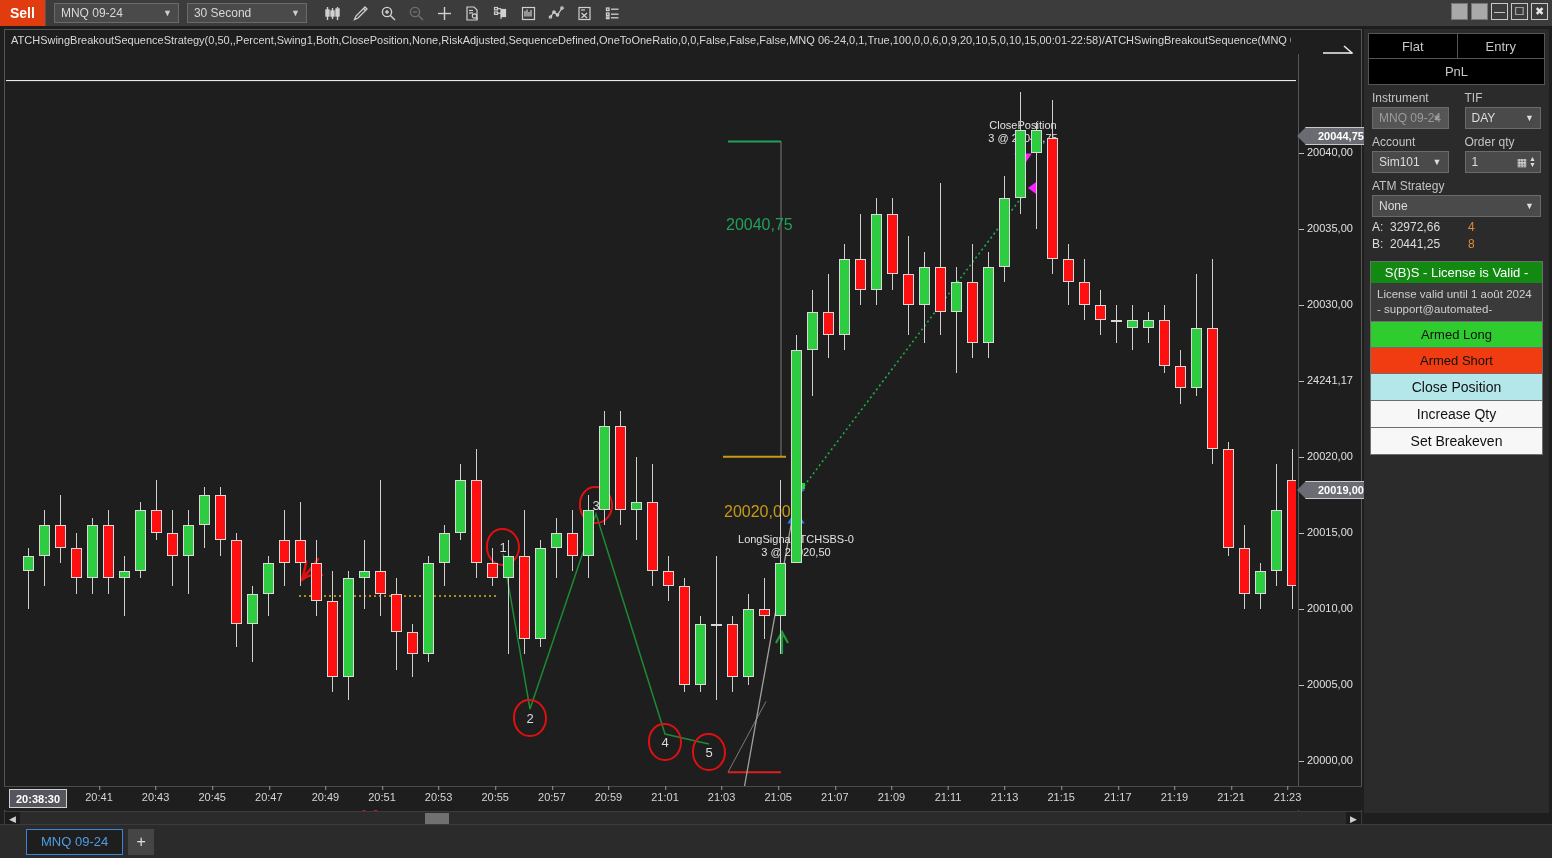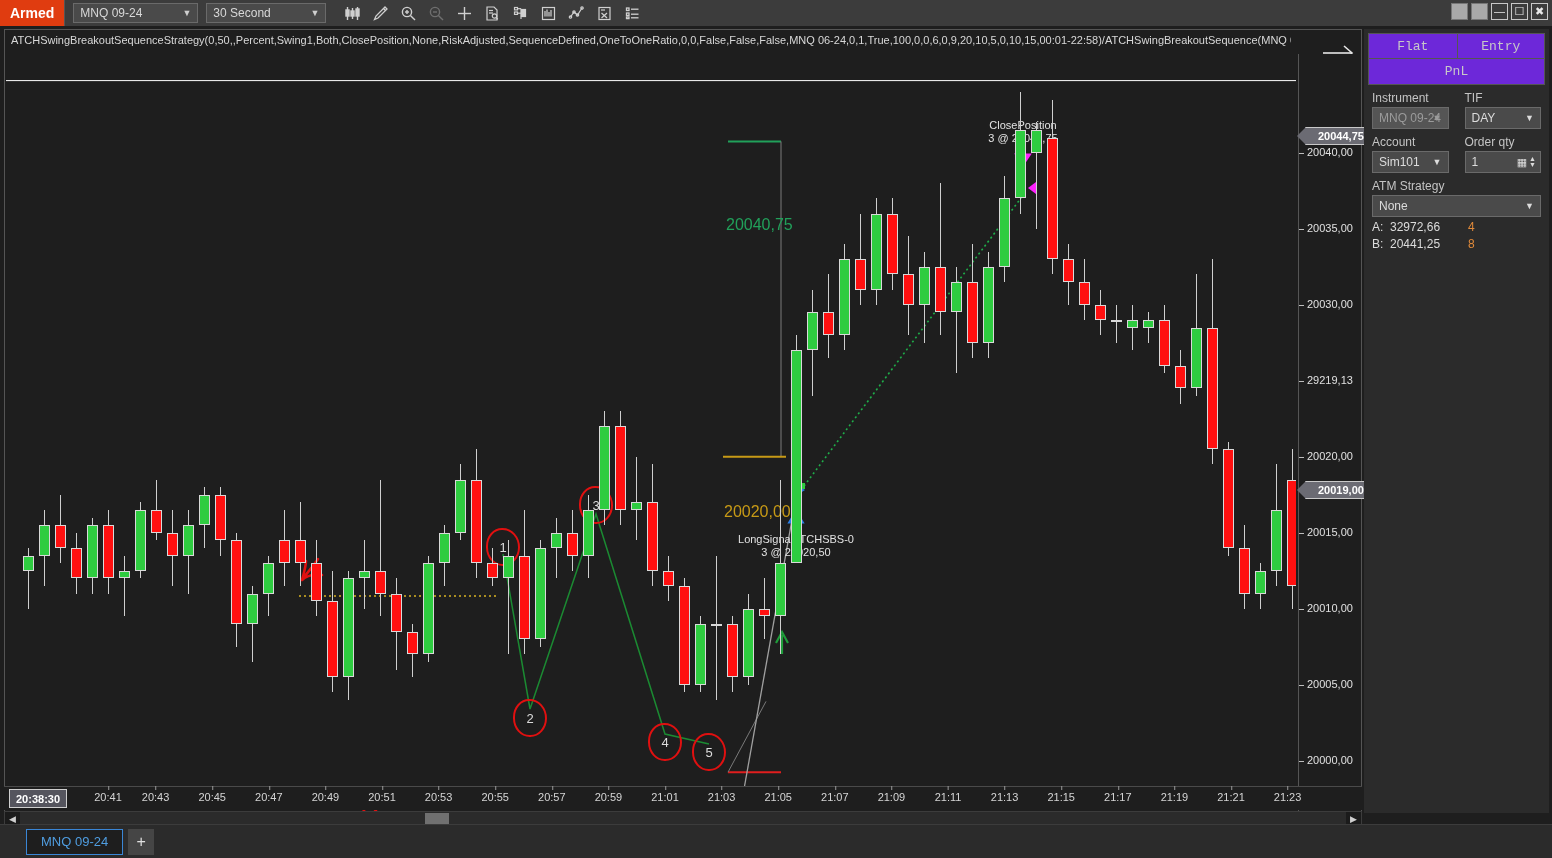--- a/index.html
+++ b/index.html
@@ -144,21 +144,21 @@
   
   #orderpanel{
     position:absolute; left:1364px; top:29px; width:185px; height:784px;
     background:#2b2b2b;
   }
   .grid2{ display:grid; grid-template-columns:1fr 1fr; gap:4px; padding:4px 4px 0 4px;}
   .obtn{
     height:28px; background:#2b2b2b; border:1px solid #6e6e6e;
     color:#c8c8c8; font-size:13px; display:flex; align-items:center; justify-content:center;
   }
-  .obtn.dark{ background:#6d28d9; border:1px solid #555;font-family:Liberation Mono, monospace; }
+  .obtn.dark{ background:#000000; border:1px solid #555; }
   .obtn.wide{ height:26px; }
   .row-fe{ display:grid; grid-template-columns:1fr 1fr; gap:0; padding:4px 4px 0 4px;}
   .row-fe .obtn{ border-right:none; }
   .row-fe .obtn:last-child{ border-right:1px solid #555; }
   .pnl-row{ padding:0 4px; }
   .pnl-row .obtn{ border-top:none; }
 
   .flbl{ font-size:12px; color:#c4c4c4; }
   .fsec{ padding:6px 8px 0 8px; }
   .two{ display:flex; gap:16px; }
@@ -210,21 +210,21 @@
     position:absolute; border:2.5px solid #e01010; border-radius:50%;
     color:#dcdcdc; font-size:13px; display:flex; align-items:center; justify-content:center;
     background:transparent;
   }
   svg.overlay{ position:absolute; left:0; top:0; width:1290px; height:760px; pointer-events:none;}
 </style>
 </head>
 <body>
 
 <div id="titlebar">
-  <div class="chart-badge">Armed</div>
+  <div class="chart-badge">Sell</div>
 
   <div class="tb-select" id="inst-select">
     <span class="lbl">MNQ 09-24</span>
     <span class="cv">▼</span>
   </div>
 
   <div class="tb-select" id="period-select">
     <span class="lbl">30 Second</span>
     <span class="cv">▼</span>
   </div>
@@ -739,21 +739,21 @@
         <div class="p-tick" style="top: 167.8px;">
           <span class="dash"></span>
           <span class="txt">20035,00</span>
         </div>
         <div class="p-tick" style="top: 243.8px;">
           <span class="dash"></span>
           <span class="txt">20030,00</span>
         </div>
         <div class="p-tick" style="top: 319.8px;">
           <span class="dash"></span>
-          <span class="txt">29219,13</span>
+          <span class="txt">24241,17</span>
         </div>
         <div class="p-tick" style="top: 395.8px;">
           <span class="dash"></span>
           <span class="txt">20020,00</span>
         </div>
         <div class="p-tick" style="top: 471.8px;">
           <span class="dash"></span>
           <span class="txt">20015,00</span>
         </div>
         <div class="p-tick" style="top: 547.8px;">
@@ -776,21 +776,21 @@
     <div class="px-bubble" style="left:6px; top:427px;">
       <span class="nub"></span>
         <span>20019,00</span>
     </div>
   </div>
 </div>
 
 <div id="timeaxis">
   <div id="t-first">20:38:30</div>
   <div id="time-ticks">
-      <div class="t-tick" style="left: 104px;"><span class="mk"></span>20:41</div>
+      <div class="t-tick" style="left: 95px;"><span class="mk"></span>20:41</div>
       <div class="t-tick" style="left: 151.6px;"><span class="mk"></span>20:43</div>
       <div class="t-tick" style="left: 208.2px;"><span class="mk"></span>20:45</div>
       <div class="t-tick" style="left: 264.8px;"><span class="mk"></span>20:47</div>
       <div class="t-tick" style="left: 321.4px;"><span class="mk"></span>20:49</div>
       <div class="t-tick" style="left: 378px;"><span class="mk"></span>20:51</div>
       <div class="t-tick" style="left: 434.6px;"><span class="mk"></span>20:53</div>
       <div class="t-tick" style="left: 491.2px;"><span class="mk"></span>20:55</div>
       <div class="t-tick" style="left: 547.8px;"><span class="mk"></span>20:57</div>
       <div class="t-tick" style="left: 604.4px;"><span class="mk"></span>20:59</div>
       <div class="t-tick" style="left: 661px;"><span class="mk"></span>21:01</div>
@@ -877,18 +877,27 @@
     <span class="k">A:</span>
     <span class="v">32972,66</span>
     <span class="q">4</span>
   </div>
   <div class="abrow">
     <span class="k">B:</span>
     <span class="v">20441,25</span>
     <span class="q">8</span>
   </div>
 
+  <div id="licbox">
+    <div id="lic-head">S(B)S - License is Valid -</div>
+    <div id="lic-body">License valid until 1 août 2024 - support@automated-</div>
+    <div class="lbtn" id="b-armlong">Armed Long</div>
+    <div class="lbtn" id="b-armshort">Armed Short</div>
+    <div class="lbtn" id="b-closepos">Close Position</div>
+    <div class="lbtn" id="b-incqty">Increase Qty</div>
+    <div class="lbtn" id="b-setbe">Set Breakeven</div>
+  </div>
 </div>
 
 <div id="tabbar">
   <div id="tab-main">MNQ 09-24</div>
   <div id="tab-add">+</div>
 </div>
 
 </body></html>

